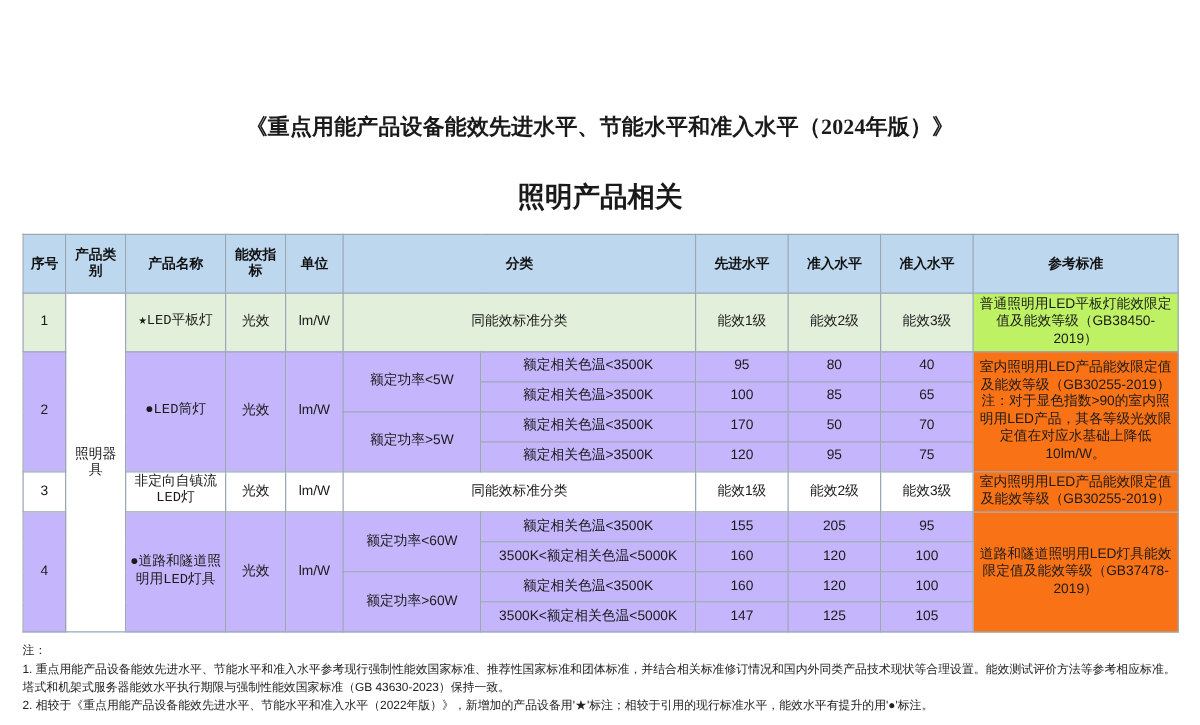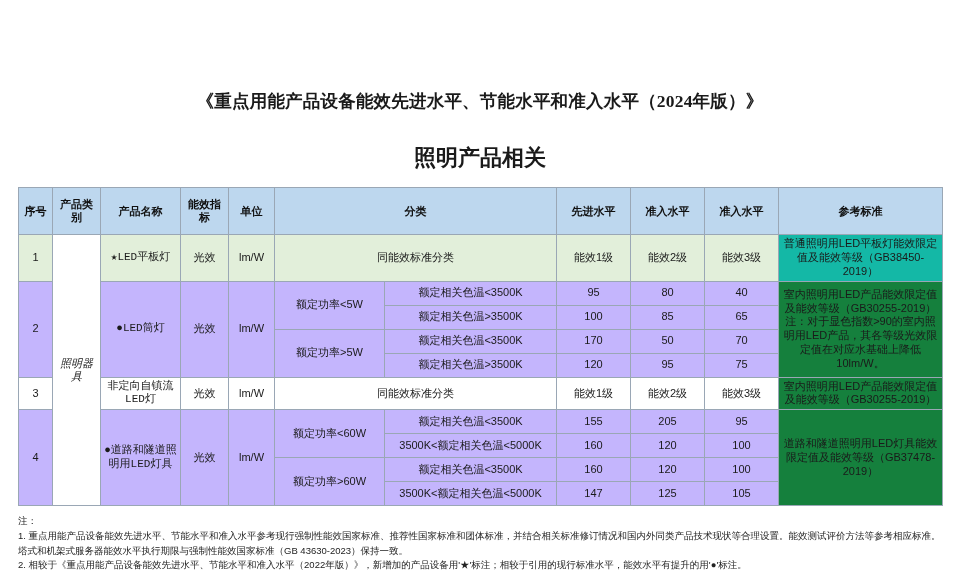--- a/index.html
+++ b/index.html
@@ -71,24 +71,24 @@
   .c-class-b  { width: 172px; }
   .c-adv      { width: 74px; }
   .c-sav      { width: 74px; }
   .c-acc      { width: 74px; }
   .c-ref      { width: 164px; }
 
   td.num, td.unit, td.ind { font-size: 11px; }
   td.green  { background: #e2efda; }
   td.yellow { background: #c4b5fd; }
   td.white  { background: #ffffff; }
-  td.ref    { background: #15803d; text-align: left; padding: 3px 5px; line-height: 1.35; margin-left: 11px; }
-  td.ref-white { background: #14b8a6; text-align: left; padding: 3px 5px; line-height: 1.35; }
+  td.ref    { background: #f97316; text-align: left; padding: 3px 5px; line-height: 1.35; margin-left: 11px; }
+  td.ref-white { background: #bef264; text-align: left; padding: 3px 5px; line-height: 1.35; }
   td.prodname { text-align: left; padding-left: 5px; font-family: Liberation Mono, monospace; }
-  td.catcell { background: #ffffff; font-style: italic; }
+  td.catcell { background: #ffffff; }
   .rowh-s { height: 28px; }
   .rowh-m { height: 24px; }
 
   .notes {
     margin: 8px auto 0 auto;
     width: 924px;
     font-size: 9.5px;
     line-height: 1.55;
     color: #222;
     text-align: left;

